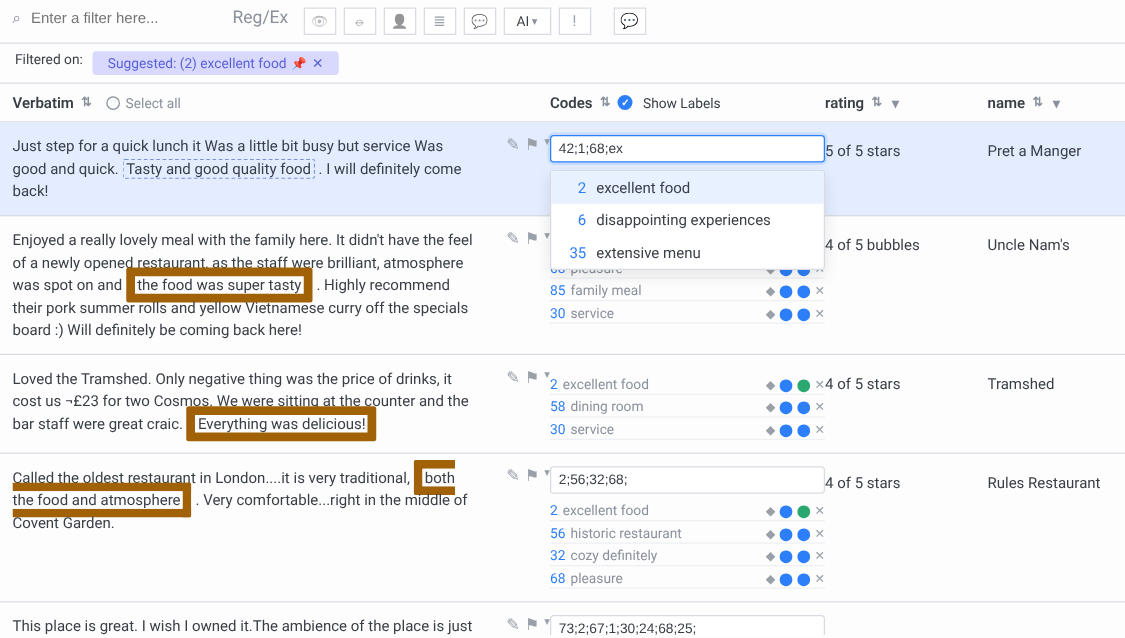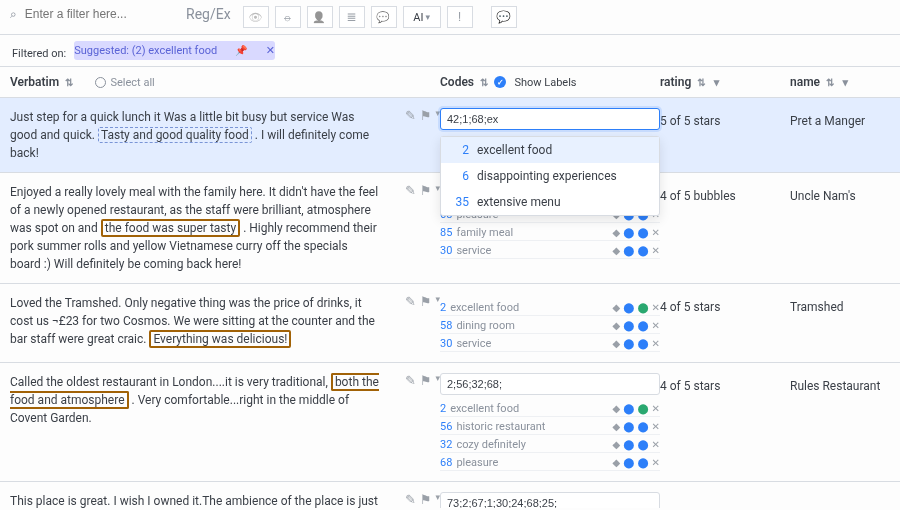--- a/index.html
+++ b/index.html
@@ -19,40 +19,40 @@
   }
   *{box-sizing:border-box}
   body{margin:0;width:900px;height:510px;overflow:hidden;background:#fdfdfd;color:var(--text);font-size:12px}
   .toolbar{display:flex;align-items:flex-start;gap:6px;padding:6px 10px;border-bottom:1px solid var(--border)}
   .filter-input{flex:0 0 170px;display:flex;align-items:center;gap:6px;border:none;color:var(--muted)}
   .filter-input input{border:none;outline:none;font-size:12px;width:130px;color:var(--muted);background:transparent}
   .regex{color:var(--muted);font-size:14px;margin-right:6px}
   .tbtn{width:26px;height:22px;border:1px solid var(--border);border-radius:0;background:#fff;display:flex;align-items:center;justify-content:center;color:var(--icon);font-size:12px;cursor:pointer}
   .tbtn.ai{width:38px;gap:2px;font-size:11px;color:var(--text)}
   .tbtn.ai::after{content:"▾";font-size:9px;color:var(--muted)}
-  .filtered-bar{display:flex;align-items:flex-end;gap:8px;padding:6px 12px;border-bottom:1px solid var(--border);font-size:11px}
+  .filtered-bar{display:flex;align-items:flex-start;gap:8px;padding:6px 12px;border-bottom:1px solid var(--border);font-size:11px}
   .filtered-bar .lbl{color:var(--text)}
-  .chip{background:var(--tag-bg);color:var(--tag-txt);padding:3px 0;border-radius:3px;display:flex;align-items:center;gap:18px;font-size:11px}
+  .chip{background:var(--tag-bg);color:var(--tag-txt);padding:3px 12px;border-radius:3px;display:flex;align-items:center;gap:4px;font-size:11px}
   .chip .pin{color:var(--tag-txt);font-size:10px}
   .chip .x{color:var(--tag-txt);cursor:pointer;font-size:11px}
   .headers{display:grid;grid-template-columns:430px 220px 130px 120px;border-bottom:1px solid var(--border);padding:8px 10px;align-items:center}
   .hcell{display:flex;align-items:center;gap:6px;font-weight:600;color:var(--text);font-size:12px}
   .sort{color:var(--muted);font-size:10px}
-  .selectall{color:var(--muted);font-weight:400;font-size:11px;display:flex;align-items:center;gap:4px;margin-left:16px}
+  .selectall{color:var(--muted);font-weight:400;font-size:11px;display:flex;align-items:center;gap:4px;margin-left:6px}
   .selectall .circ{width:11px;height:11px;border:1px solid var(--muted);border-radius:50%}
   .check{width:12px;height:12px;border-radius:50%;background:var(--blue);color:#fff;font-size:8px;display:inline-flex;align-items:center;justify-content:center;margin-right:2px}
   .showlabels{color:var(--text);font-size:11px;font-weight:400}
   .funnel{color:var(--muted);font-size:11px;margin-left:2px}
   .rows{height:410px;overflow:hidden}
   .row{display:grid;grid-template-columns:430px 220px 130px 120px;border-bottom:1px solid var(--border);padding:10px}
   .row.sel{background:var(--row-sel)}
   .verbatim{display:flex;gap:24px;align-items:flex-start}
   .vtext{flex:1;line-height:1.5;color:var(--text)}
   .vtext .hl-dash{border:1px dashed #7a95d6;padding:0 2px;border-radius:2px}
-  .vtext .hl-solid{border:2px solid #a16207;padding:0 2px;border-radius:2px}
+  .vtext .hl-solid{border:7px solid #a16207;padding:0 2px;border-radius:2px}
   .vactions{display:flex;gap:4px;color:var(--icon);flex-shrink:0}
   .vactions span{cursor:pointer;font-size:13px}
   .codes-cell{position:relative}
   .codes-input{width:100%;border:1px solid var(--border);border-radius:3px;padding:4px 6px;font-size:11px;color:var(--text);background:#fff;outline:none}
   .codes-input.focus{border-color:var(--blue);box-shadow:0 0 0 2px rgba(45,127,249,.15)}
   .suggest{position:absolute;top:28px;left:0;right:0;background:#fff;border:1px solid var(--border);border-radius:3px;box-shadow:0 4px 12px rgba(0,0,0,.1);z-index:10}
   .sug-item{display:flex;align-items:center;gap:8px;padding:6px 10px;font-size:12px;cursor:pointer}
   .sug-item.hl{background:var(--blue-lighter)}
   .sug-item .num{color:var(--code-num);width:18px;text-align:right}
   .code-list{margin-top:6px;display:flex;flex-direction:column;gap:2px}

